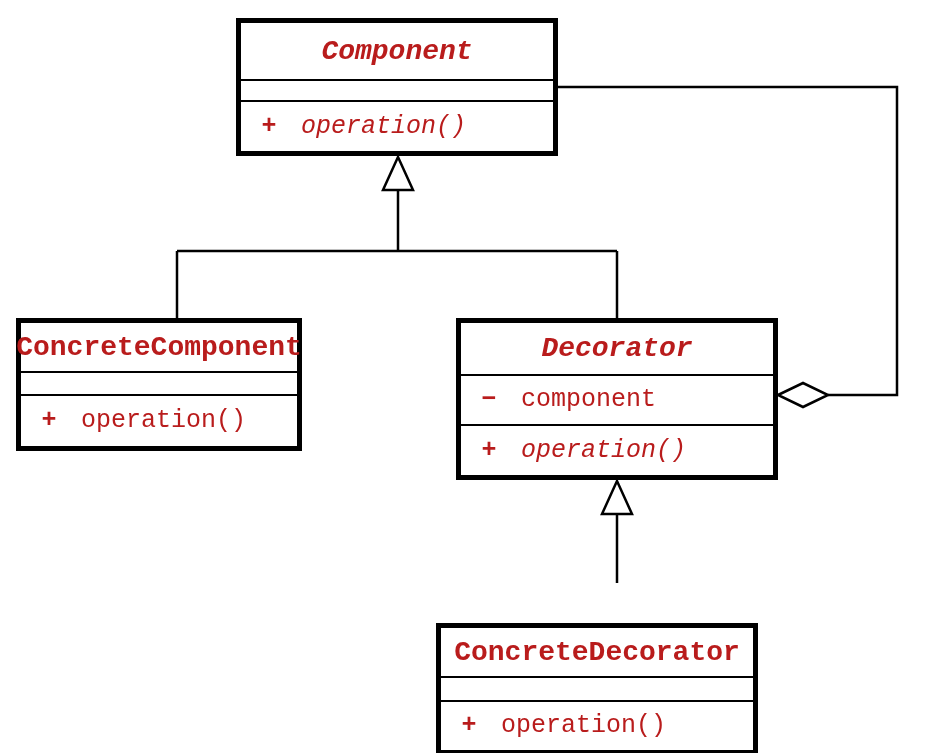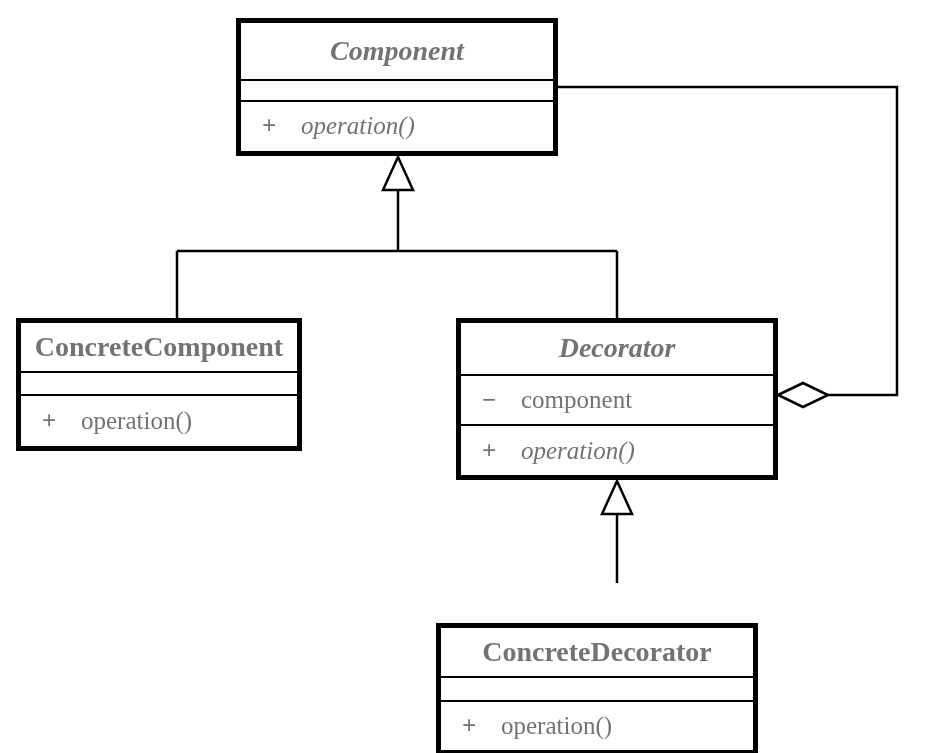--- a/index.html
+++ b/index.html
@@ -1,22 +1,22 @@
 <!DOCTYPE html>
 <html><head>
 <meta charset="utf-8">
 <style>
   html, body { margin: 0; padding: 0; background: #ffffff; }
   #canvas {
     position: relative;
     width: 931px;
     height: 753px;
     background: #ffffff;
-    font-family: Liberation Serif, serif;
-    color: #737373;
+    font-family: Liberation Mono, monospace;
+    color: #b91c1c;
     overflow: hidden;
   }
   #connector-layer {
     position: absolute;
     left: 0; top: 0;
     width: 931px; height: 753px;
     z-index: 0;
   }
   .uml-class {
     position: absolute;

